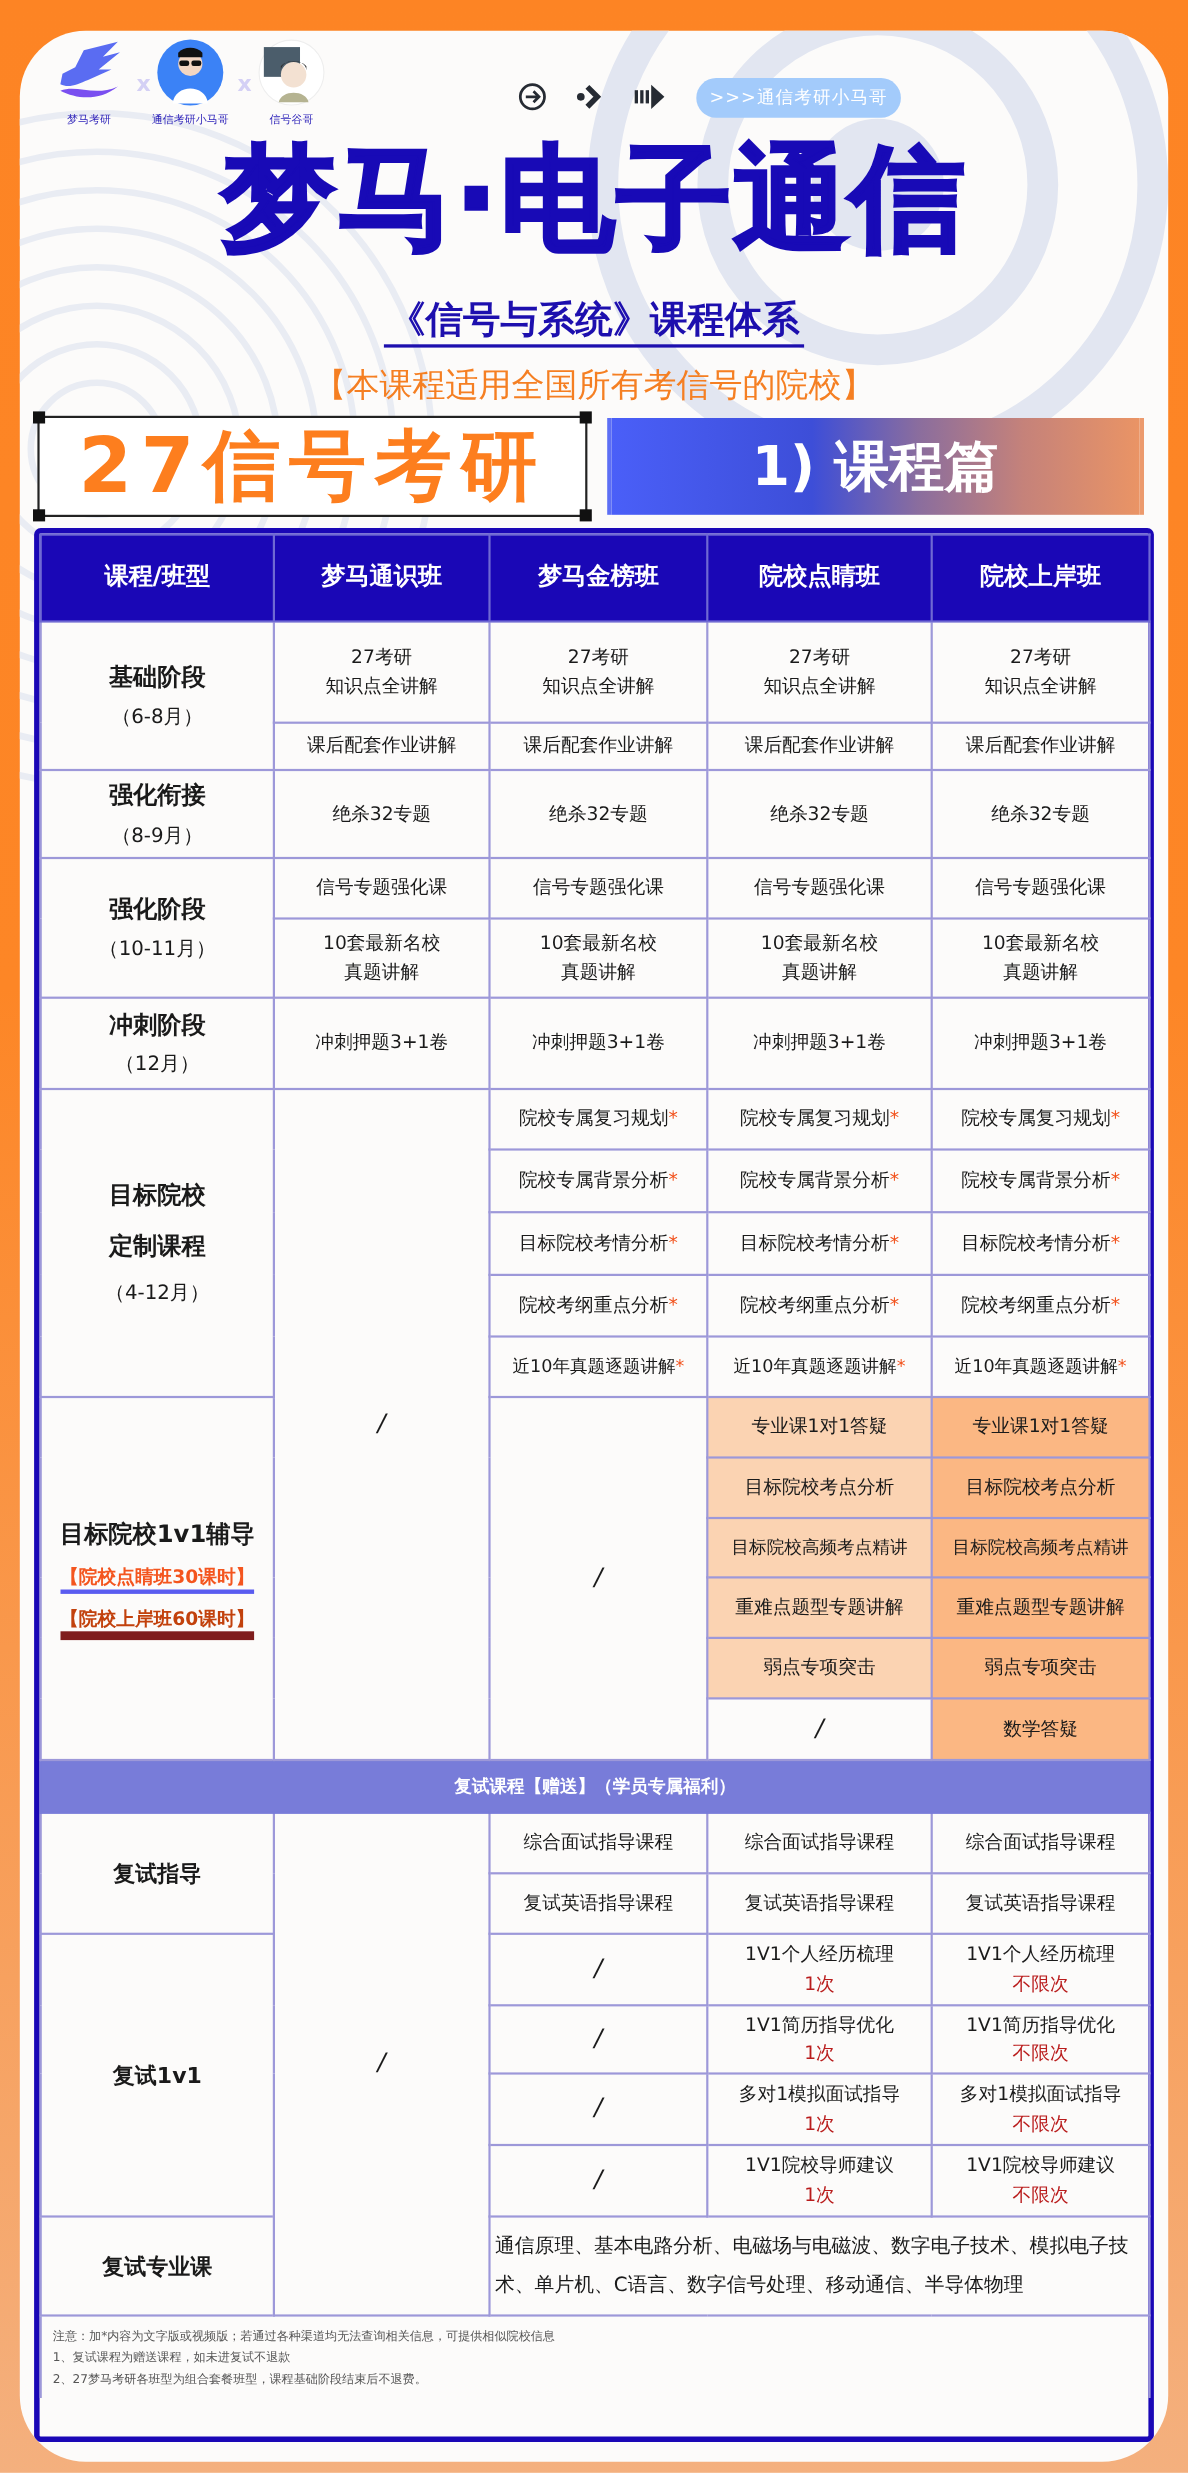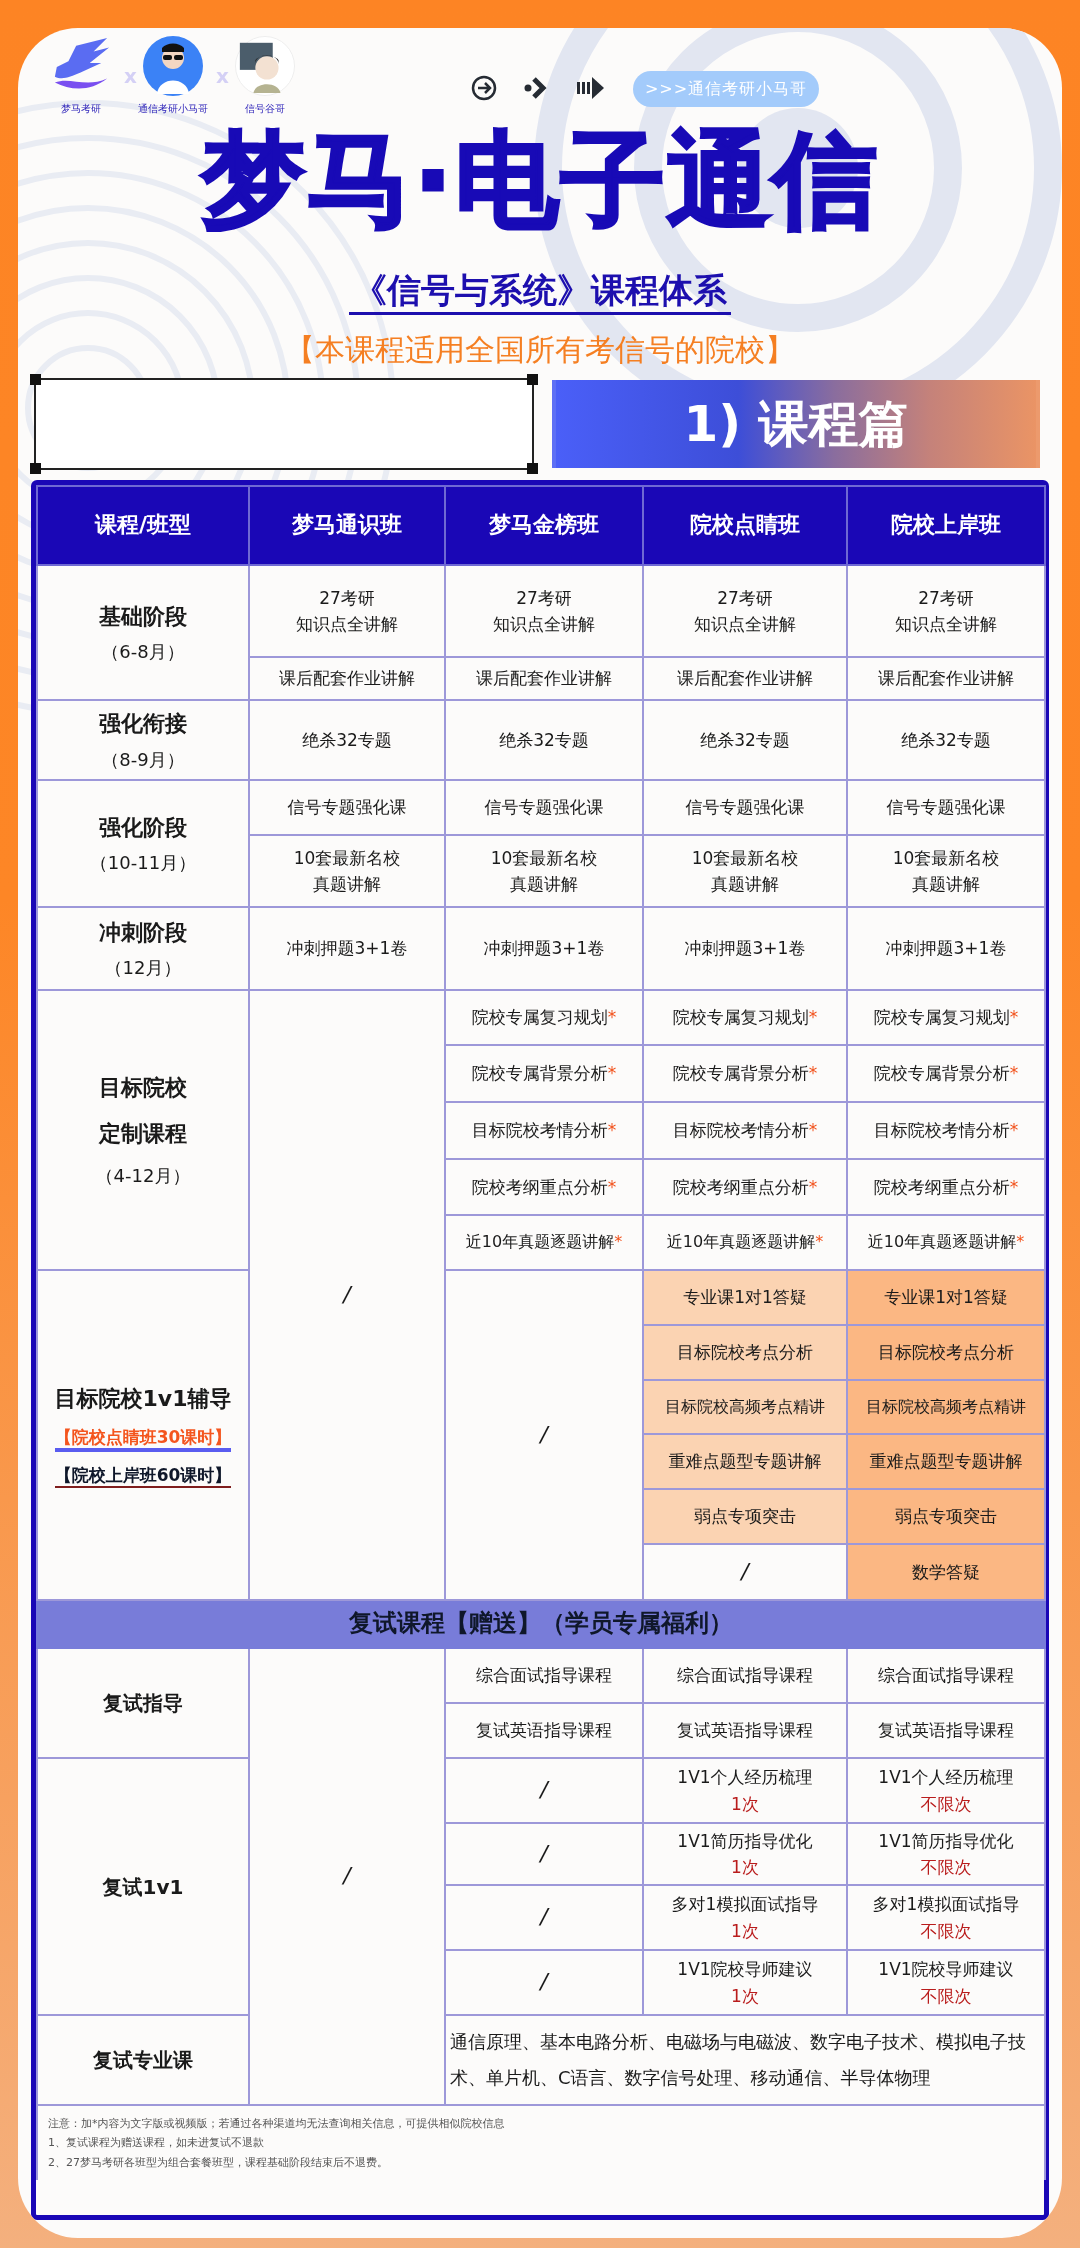--- a/index.html
+++ b/index.html
@@ -62,26 +62,26 @@
     border: 5px solid #1a07b6; border-radius: 6px; background: #fcfbfa;
   }
   table { border-collapse: collapse; width: 100%; table-layout: fixed; }
   td, th { border: 2px solid #9d98d9; text-align: center; vertical-align: middle; font-size: 17px; color: #1a1a1a; line-height: 1.55; font-weight: normal; padding: 2px 2px; }
   th { background: #1a07b6; color: #fff; font-size: 22px; font-weight: bold; height: 79px; border-color: #6f69d3; }
   .stage { font-size: 22px; font-weight: bold; line-height: 1.8; border-radius: 16px; }
   .stage small { display: block; font-size: 18px; font-weight: normal; }
   .star { color: #f2511b; }
   .peach { background: #fbd3b2; }
   .orange { background: #fbb783; }
-  .banner { background: #787cd9; color: #0f172a; font-size: 24px; font-weight: bold; height: 48px; border-color: #787cd9; }
+  .banner { background: #787cd9; color: #ffffff; font-size: 16px; font-weight: bold; height: 48px; border-color: #787cd9; }
   .count { color: #b91c1c; display: block; }
   .slash { font-size: 22px; font-style: italic; }
   .left-big { font-size: 22px; font-weight: bold; }
   .hours1 { color: #f4551e; font-size: 17px; font-weight: bold; display: inline-block; border-bottom: 4px solid #5a5cf0; margin-top: 10px; line-height: 1.3; }
-  .hours2 { color: #0f172a; font-size: 17px; font-weight: bold; display: inline-block; border-bottom: 2px solid #7f1d1d; margin-top: 12px; line-height: 1.3; }
+  .hours2 { color: #c2410c; font-size: 17px; font-weight: bold; display: inline-block; border-bottom: 8px solid #7f1d1d; margin-top: 12px; line-height: 1.3; }
   .retest-subjects { text-align: left; font-size: 18px; line-height: 2.0; padding: 0 8px 0 4px; }
   .notes { text-align: left; font-size: 11px; color: #555; line-height: 1.75; padding: 8px 10px; border-bottom: none; border-radius: 14px; }
 </style>
 </head>
 <body>
 
 <div class="card">
   <svg class="rings" viewBox="0 0 640 640">
     <g fill="none" stroke="#e9ecf3" stroke-width="6">
       <circle cx="320" cy="320" r="60"></circle>
@@ -159,20 +159,21 @@
 
   <div class="main-title">梦马·电子通信</div>
   <div class="subtitle"><span>《信号与系统》课程体系</span></div>
   <div class="scope">【本课程适用全国所有考信号的院校】</div>
 
   <div class="badge-27">
     <span class="corner" style="left:-6px;top:-6px;"></span>
     <span class="corner" style="right:-6px;top:-6px;"></span>
     <span class="corner" style="left:-6px;bottom:-6px;"></span>
     <span class="corner" style="right:-6px;bottom:-6px;"></span>
+    <span>27信号考研</span>
   </div>
   <div class="badge-pian">1) 课程篇</div>
 
   <div class="table-wrap">
     <table>
       <colgroup>
         <col style="width:212px">
           <col style="width:196px">
           <col style="width:198px">
           <col style="width:204px">

